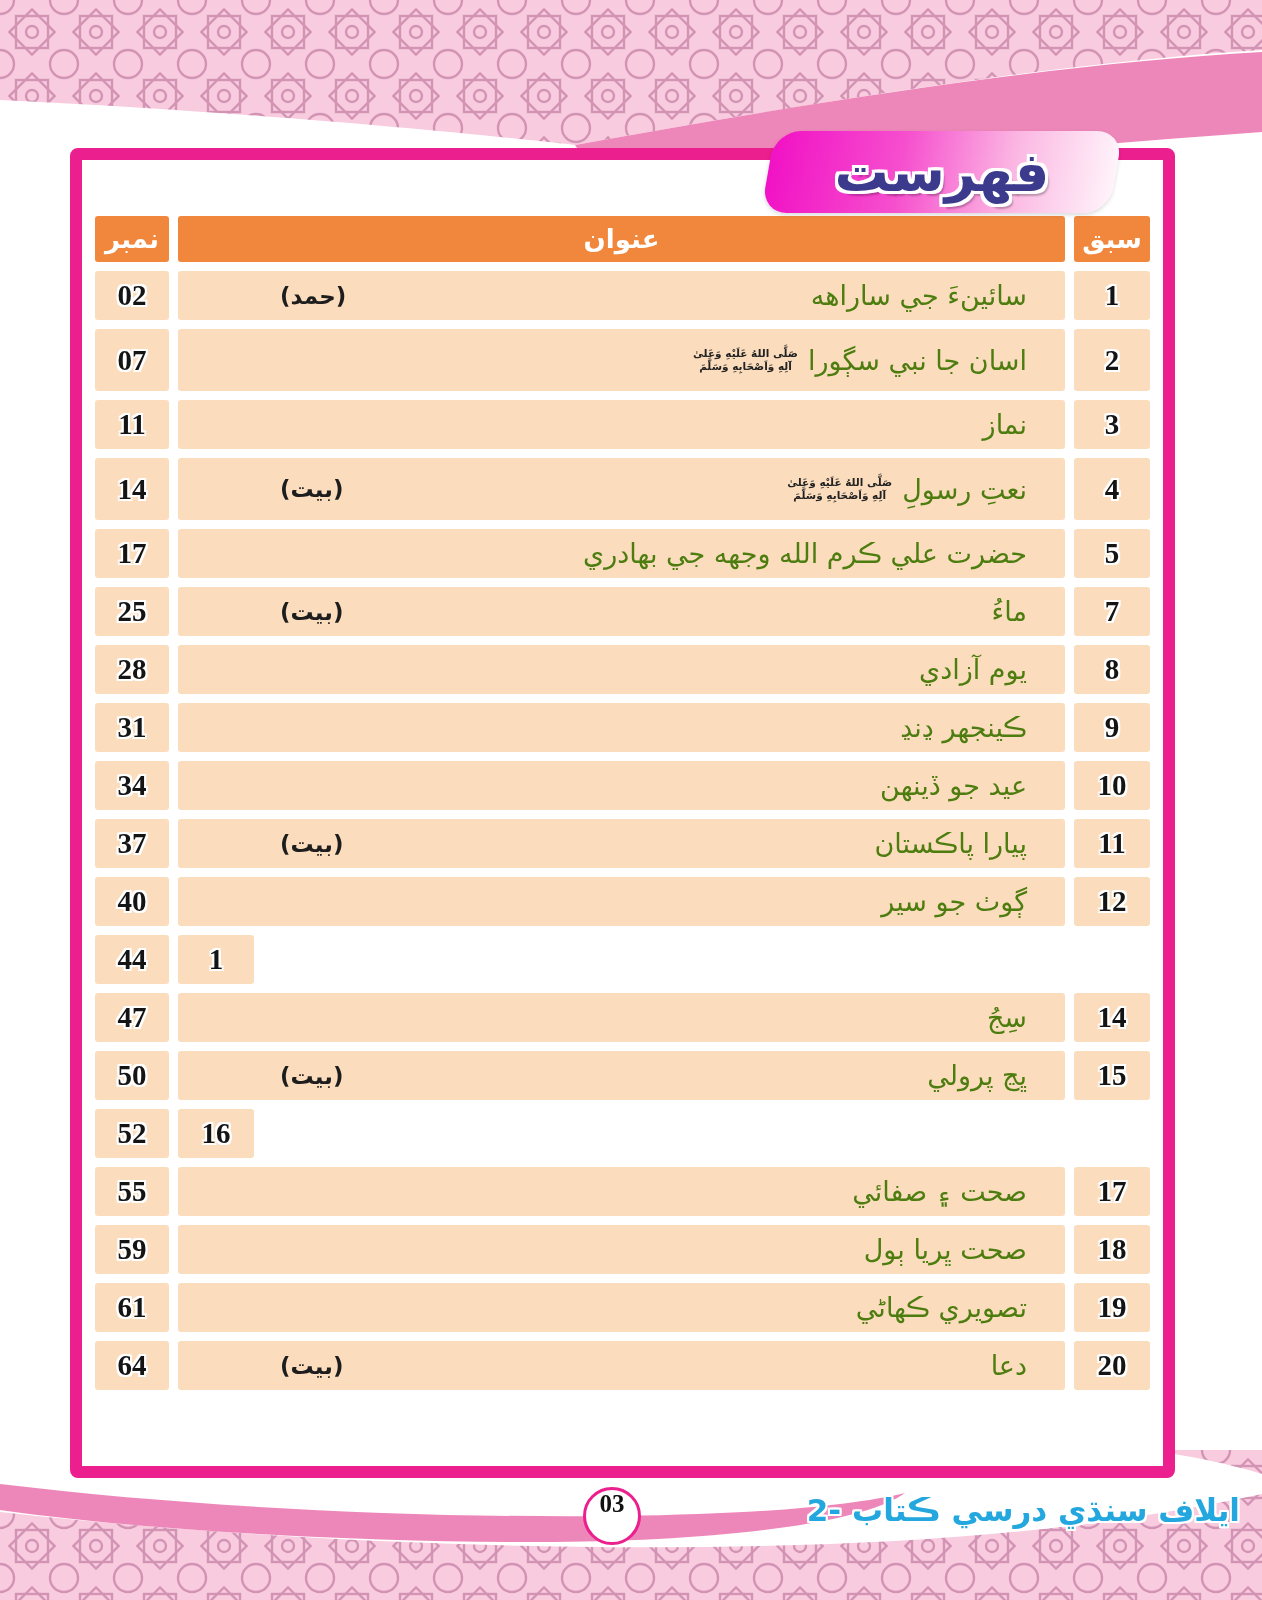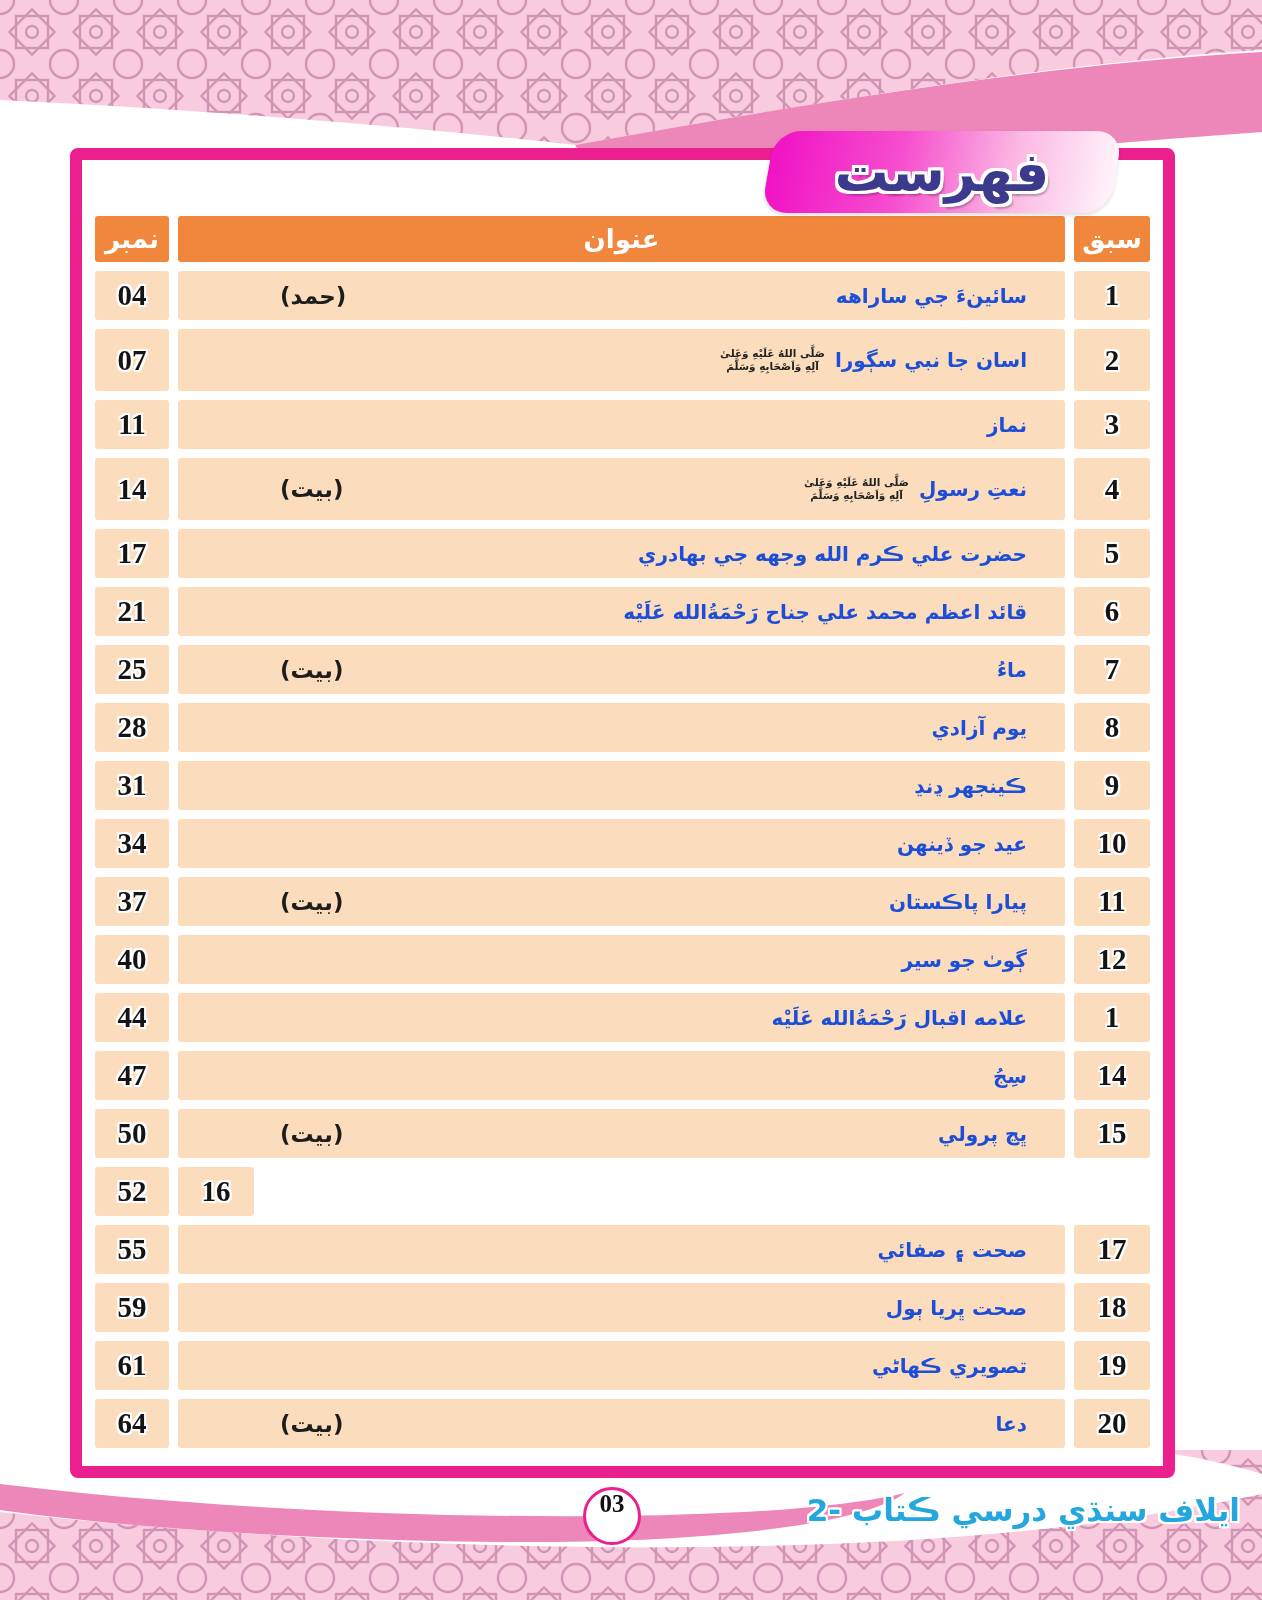--- a/index.html
+++ b/index.html
@@ -40,21 +40,21 @@
   .col-title{flex:1 1 auto;}
   .col-lesson{width:76px;flex:0 0 76px;}
 
   .outlined-number{font-family:"Liberation Serif","DejaVu Serif",serif;font-weight:bold;
          font-size:29px;color:#141414;
          text-shadow:-2px -2px 0 #fff,2px -2px 0 #fff,-2px 2px 0 #fff,2px 2px 0 #fff,
                      -2px 0 0 #fff,2px 0 0 #fff,0 -2px 0 #fff,0 2px 0 #fff;}
 
   .title-cell{position:relative;direction:rtl;justify-content:flex-start;
          padding:0 38px 0 16px;box-sizing:border-box;}
-  .lesson-title{font-size:20px;font-weight:bold;color:#1d4ed8;white-space:nowrap;}
+  .lesson-title{font-size:27px;font-weight:normal;color:#4d7c0f;white-space:nowrap;}
   .durood{display:flex;flex-direction:column;align-items:center;margin-right:10px;
          font-size:10.5px;font-weight:bold;color:#222;line-height:1.25;margin-left:48px;}
   .note{position:absolute;left:11.5%;top:50%;transform:translateY(-50%);
          font-size:23px;font-weight:bold;color:#1d1d1d;direction:rtl;}
 
   
   .page-circle{position:absolute;left:583px;top:1487px;width:58px;height:58px;z-index:7;
          background:#ffffff;border:3px solid #eb1f8d;border-radius:50%;box-sizing:border-box;
          display:flex;align-items:flex-start;justify-content:center;
          font-family:"Liberation Serif","DejaVu Serif",serif;font-weight:bold;font-size:25px;color:#111;}
@@ -99,21 +99,21 @@
 <div class="content-box">
   <div class="toc">
     <div class="trow header">
       <div class="cell col-num">نمبر</div>
       <div class="cell col-title">عنوان</div>
       <div class="cell col-lesson">سبق</div>
     </div>
 
   <div class="trow body">
     <div class="cell col-num">
-      <span class="outlined-number">04</span>
+      <span class="outlined-number">02</span>
     </div>
     <div class="cell col-title title-cell">
       <span class="lesson-title">سائينءَ جي ساراهه</span>
 
       <span class="note">(حمد)</span>
     </div>
     <div class="cell col-lesson">
       <span class="outlined-number">1</span>
     </div>
   </div>
@@ -171,32 +171,20 @@
     </div>
     <div class="cell col-title title-cell">
       <span class="lesson-title">حضرت علي ڪرم الله وجهه جي بهادري</span>
 
     </div>
     <div class="cell col-lesson">
       <span class="outlined-number">5</span>
     </div>
   </div>
 
-  <div class="trow body">
-    <div class="cell col-num">
-      <span class="outlined-number">21</span>
-    </div>
-    <div class="cell col-title title-cell">
-      <span class="lesson-title">قائد اعظم محمد علي جناح رَحْمَةُالله عَلَيْه</span>
-
-    </div>
-    <div class="cell col-lesson">
-      <span class="outlined-number">6</span>
-    </div>
-  </div>
 
   <div class="trow body">
     <div class="cell col-num">
       <span class="outlined-number">25</span>
     </div>
     <div class="cell col-title title-cell">
       <span class="lesson-title">ماءُ</span>
 
       <span class="note">(بيت)</span>
     </div>
@@ -267,24 +255,20 @@
 
     </div>
     <div class="cell col-lesson">
       <span class="outlined-number">12</span>
     </div>
   </div>
 
   <div class="trow body">
     <div class="cell col-num">
       <span class="outlined-number">44</span>
-    </div>
-    <div class="cell col-title title-cell">
-      <span class="lesson-title">علامه اقبال رَحْمَةُالله عَلَيْه</span>
-
     </div>
     <div class="cell col-lesson">
       <span class="outlined-number">1</span>
     </div>
   </div>
 
   <div class="trow body">
     <div class="cell col-num">
       <span class="outlined-number">47</span>
     </div>

